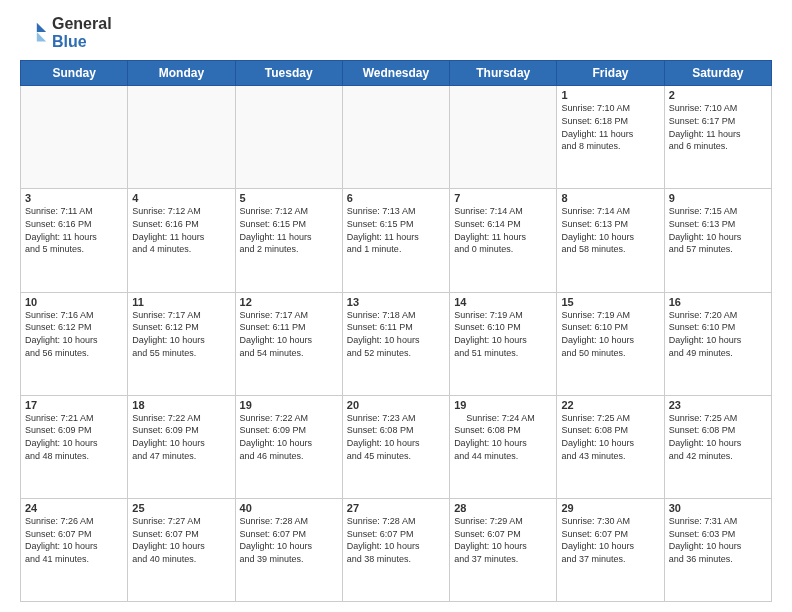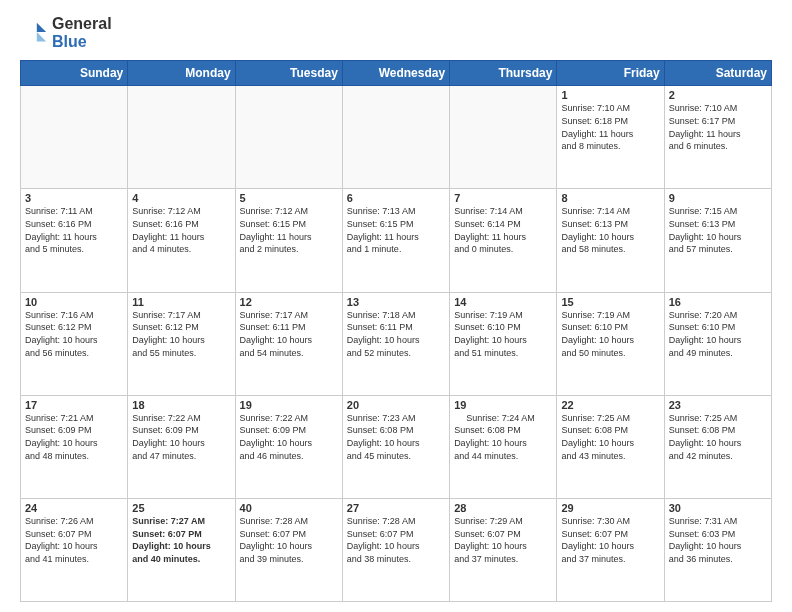--- a/index.html
+++ b/index.html
@@ -67,21 +67,21 @@
       border-collapse: collapse;
       width: 100%;
       table-layout: fixed;
     }
     .calendar th {
       background: #2e6db4;
       color: #fff;
       font-size: 12px;
       font-weight: bold;
       padding: 5px 4px;
-      text-align: right;
+      text-align: center;
       border: 1px solid #2255a0;
     }
     .calendar td {
       border: 1px solid #ccc;
       vertical-align: top;
       padding: 3px 4px;
       font-size: 9.5px;
       color: #333;
       background: #fff;
     }
@@ -239,21 +239,21 @@
           <td><span class="day-number">23</span><span class="day-info" style="white-space: pre-line;">Sunrise: 7:25 AM
 Sunset: 6:08 PM
 Daylight: 10 hours
 and 42 minutes.</span></td>
         </tr>
         <tr>
           <td><span class="day-number">24</span><span class="day-info" style="white-space: pre-line;">Sunrise: 7:26 AM
 Sunset: 6:07 PM
 Daylight: 10 hours
 and 41 minutes.</span></td>
-          <td><span class="day-number">25</span><span class="day-info" style="white-space: pre-line; font-weight: bold;">Sunrise: 7:27 AM
+          <td><span class="day-number">25</span><span class="day-info" style="white-space: pre-line;">Sunrise: 7:27 AM
 Sunset: 6:07 PM
 Daylight: 10 hours
 and 40 minutes.</span></td>
           <td><span class="day-number">40</span><span class="day-info" style="white-space: pre-line;">Sunrise: 7:28 AM
 Sunset: 6:07 PM
 Daylight: 10 hours
 and 39 minutes.</span></td>
           <td><span class="day-number">27</span><span class="day-info" style="white-space: pre-line;">Sunrise: 7:28 AM
 Sunset: 6:07 PM
 Daylight: 10 hours

